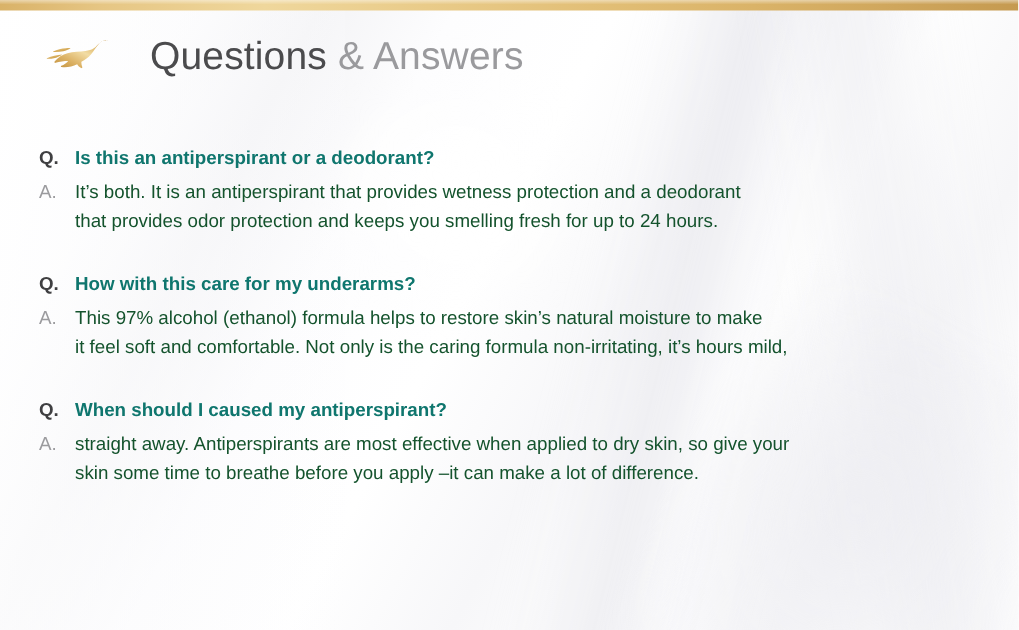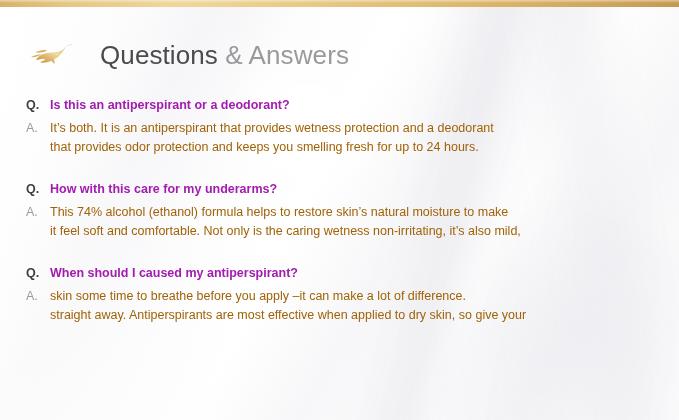--- a/index.html
+++ b/index.html
@@ -106,21 +106,21 @@
     top: 0; left: 0;
     width: 679px; height: 3px;
     background: linear-gradient(180deg,
       rgba(255,255,255,0.45) 0%,
       rgba(255,255,255,0) 100%);
   }
 
   
   .header {
     position: absolute;
-    top: 40px; left: 28px;
+    top: 22px; left: 28px;
     display: flex;
     align-items: center;
   }
   .dove-logo {
     width: 48px;
     height: 30px;
     display: block;
     flex: 0 0 auto;
   }
   .title {
@@ -168,27 +168,27 @@
   .qa-marker.a {
     color: #9b9b9e;
     font-weight: 400;
   }
   .qa-text {
     flex: 1 1 auto;
   }
   .question-text {
     font-size: 12.5px;
     line-height: 18px;
-    color: #a21caf;
+    color: #0f766e;
     font-weight: bold;
   }
   .answer-line {
     font-size: 12.5px;
     line-height: 18.5px;
-    color: #a16207;
+    color: #14532d;
     font-weight: 400;
     white-space: nowrap;
   }
   .q-row { margin-bottom: 5px; }
 </style>
 </head>
 <body>
 
 <div class="screen">
 
@@ -257,34 +257,34 @@
     </div>
 
     <div class="qa-block">
       <div class="qa-row q-row">
         <span class="qa-marker q">Q.</span>
         <span class="qa-text question-text">How with this care for my underarms?</span>
       </div>
       <div class="qa-row">
         <span class="qa-marker a">A.</span>
         <span class="qa-text">
-          <div class="answer-line">This 74% alcohol (ethanol) formula helps to restore skin’s natural moisture to make</div>
-          <div class="answer-line">it feel soft and comfortable. Not only is the caring wetness non-irritating, it’s also mild,</div>
+          <div class="answer-line">This 97% alcohol (ethanol) formula helps to restore skin’s natural moisture to make</div>
+          <div class="answer-line">it feel soft and comfortable. Not only is the caring formula non-irritating, it’s hours mild,</div>
         </span>
       </div>
     </div>
 
     <div class="qa-block">
       <div class="qa-row q-row">
         <span class="qa-marker q">Q.</span>
         <span class="qa-text question-text">When should I caused my antiperspirant?</span>
       </div>
       <div class="qa-row">
         <span class="qa-marker a">A.</span>
         <span class="qa-text">
+          <div class="answer-line">straight away. Antiperspirants are most effective when applied to dry skin, so give your</div>
           <div class="answer-line">skin some time to breathe before you apply –it can make a lot of difference.</div>
-          <div class="answer-line">straight away. Antiperspirants are most effective when applied to dry skin, so give your</div>
         </span>
       </div>
     </div>
 
   </div>
 </div>
 
 </body></html>

